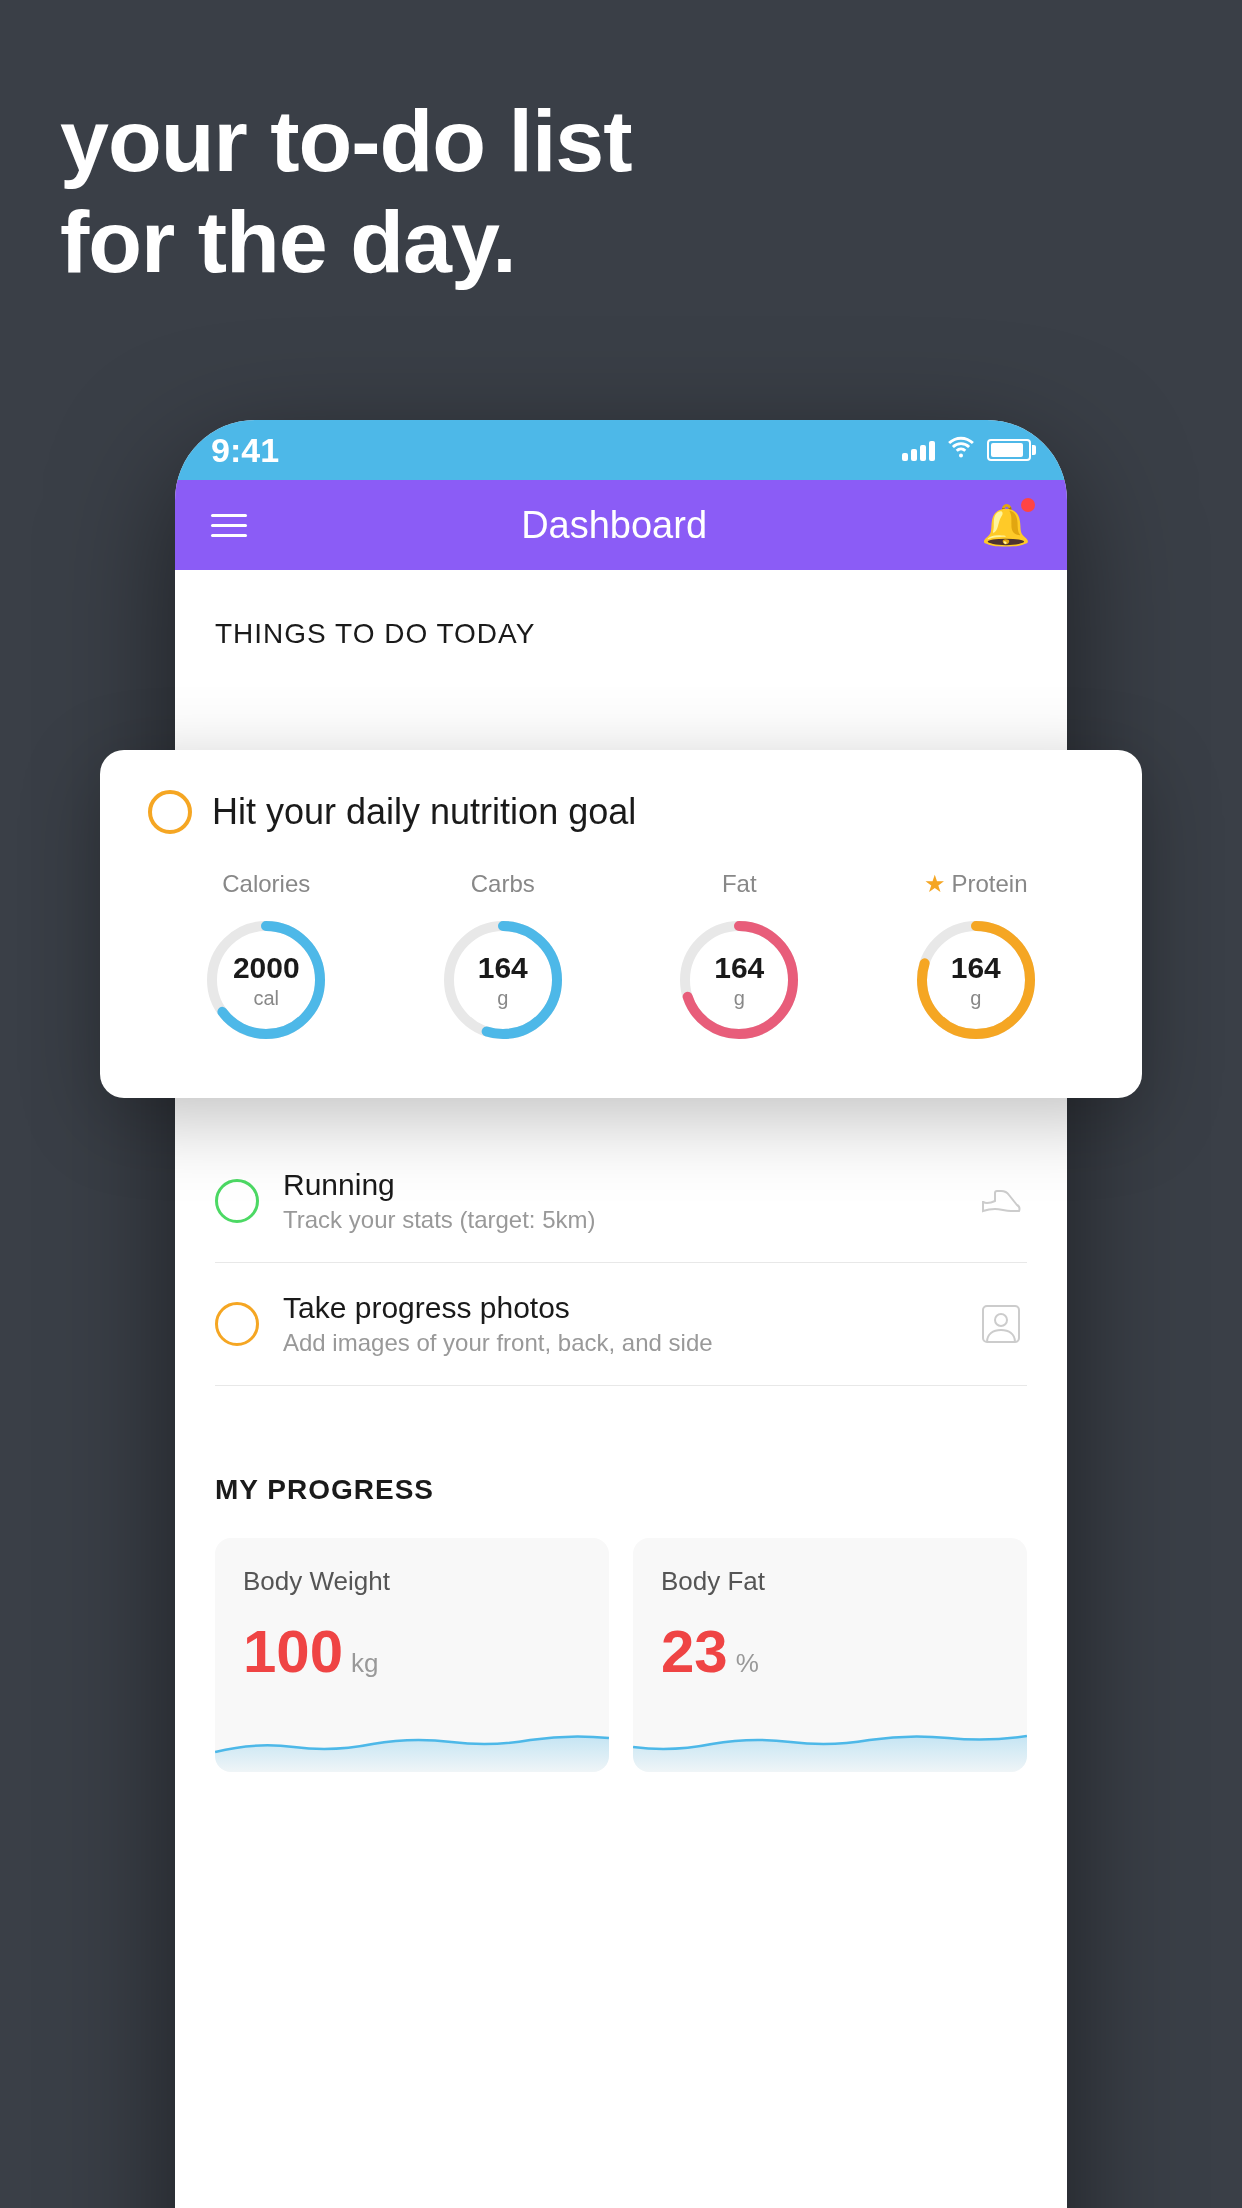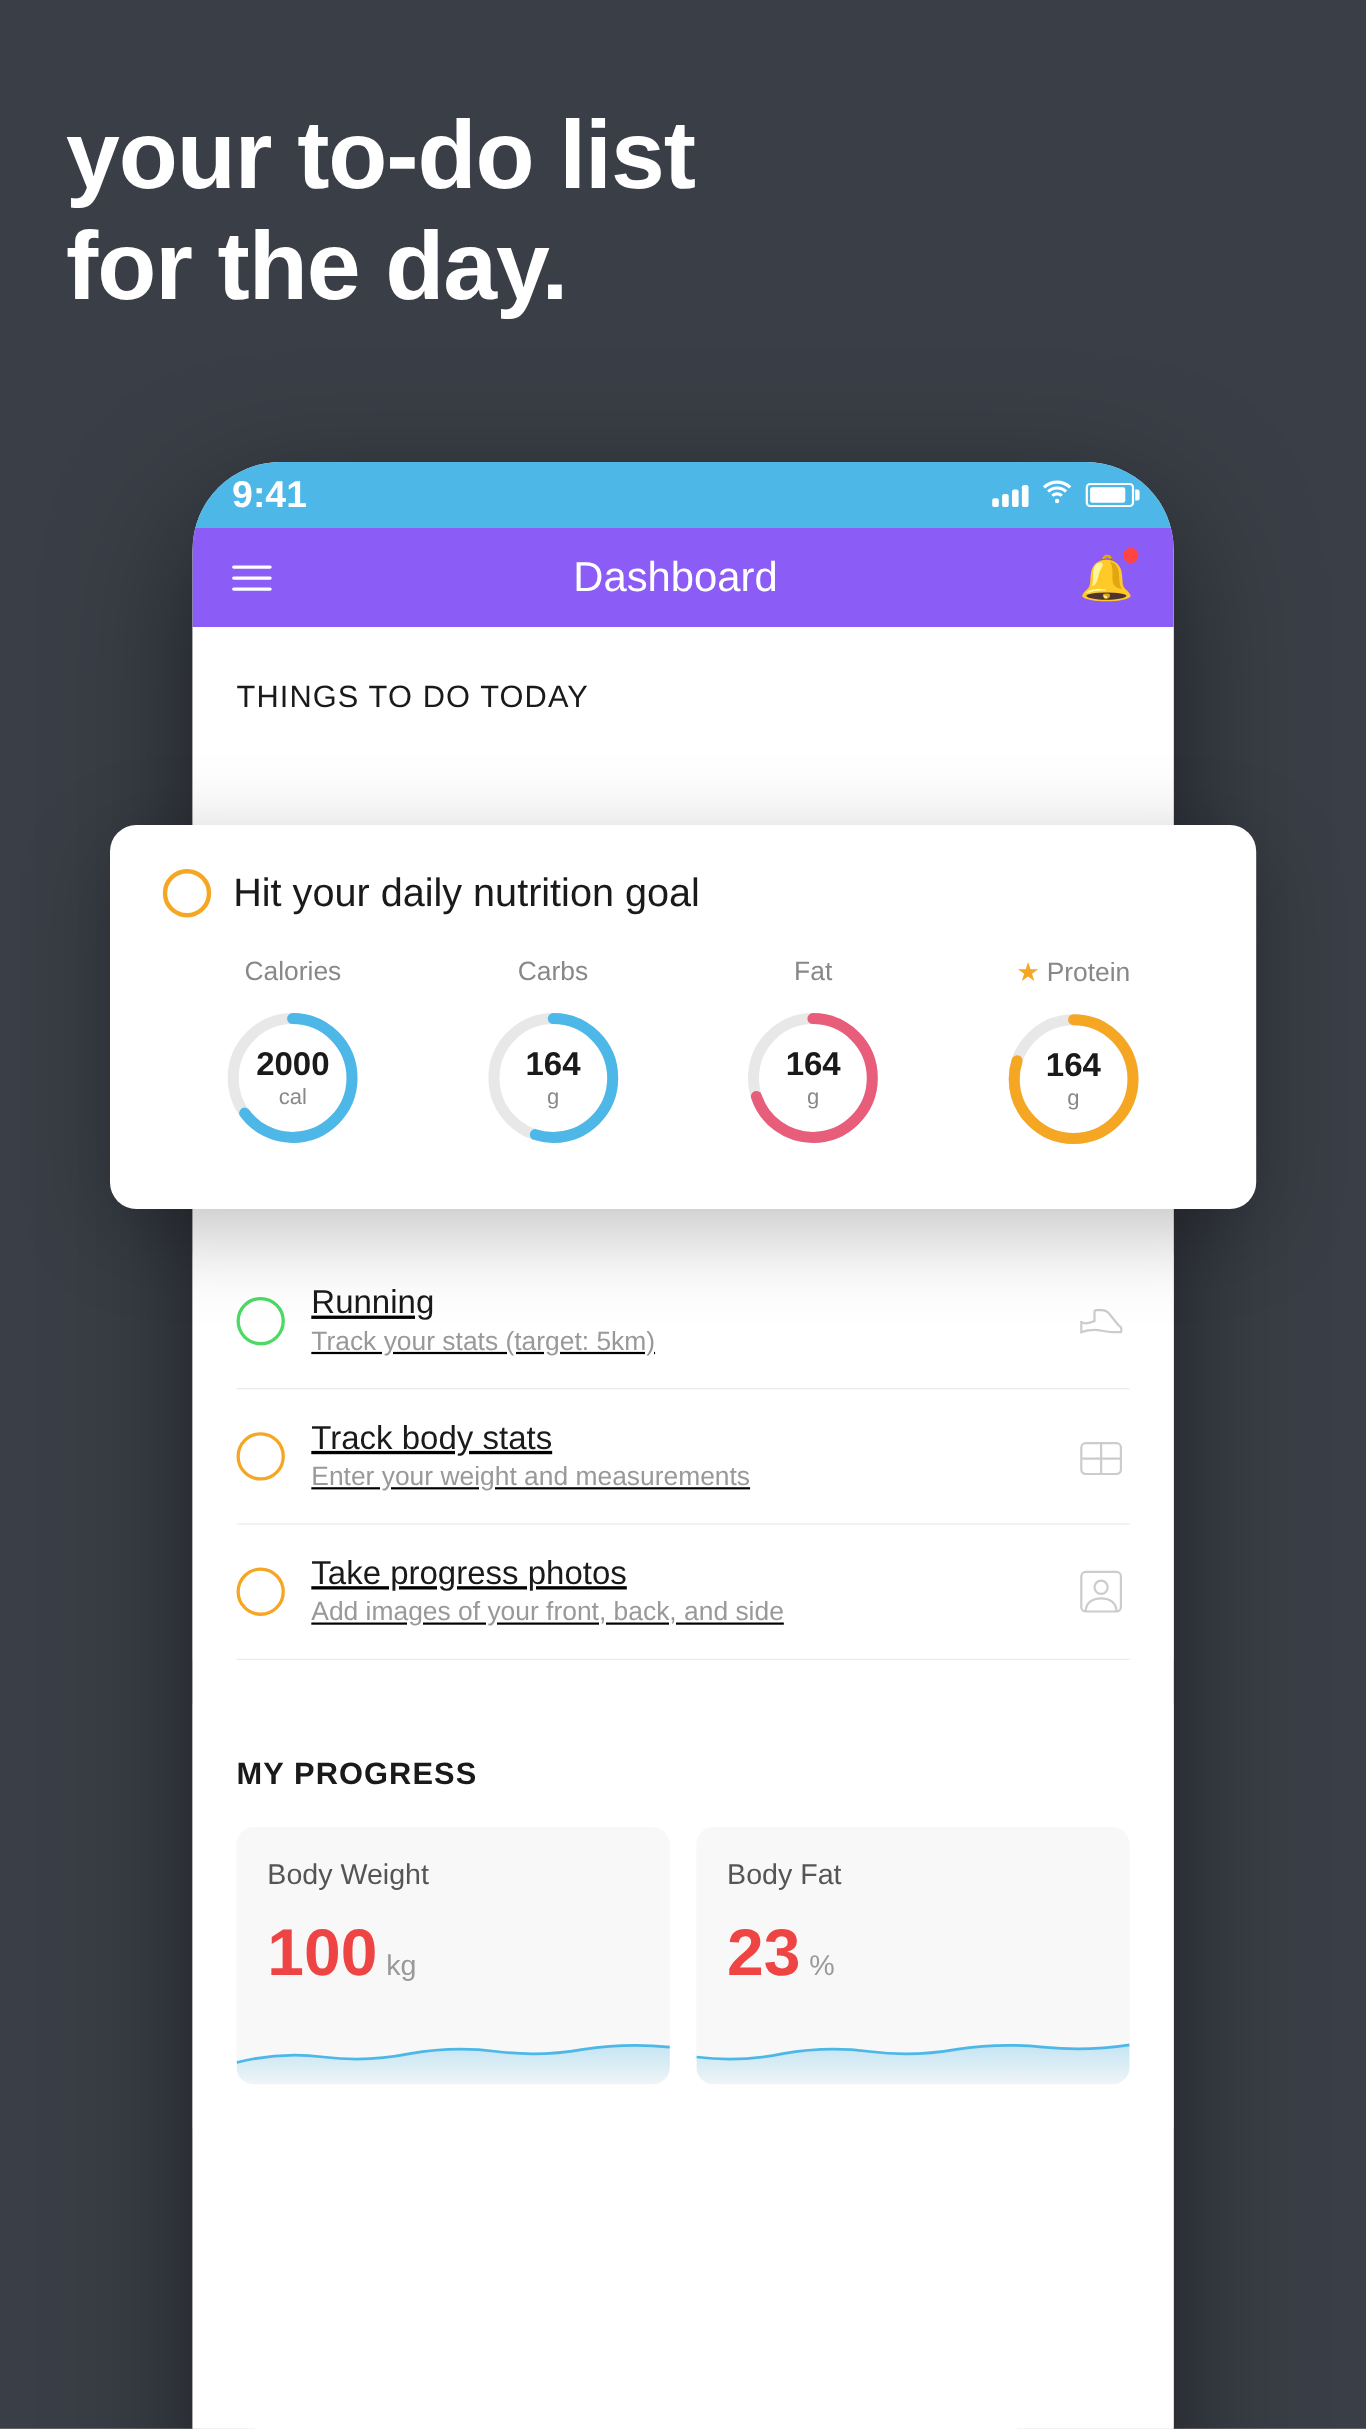--- a/index.html
+++ b/index.html
@@ -257,21 +257,20 @@
       width: 44px;
       height: 44px;
       border-radius: 50%;
       border: 3px solid #ccc;
       flex-shrink: 0;
     }
     .todo-circle.green { border-color: #4cd964; background: transparent; }
     .todo-circle.yellow { border-color: #f5a623; background: transparent; }
     .todo-text {
       flex: 1;
-      text-decoration: underline;
     }
     .todo-title {
       font-size: 30px;
       font-weight: 500;
       color: #1a1a1a;
     }
     .todo-subtitle {
       font-size: 24px;
       color: #999;
       margin-top: 4px;
@@ -389,34 +388,20 @@
     <div class="todo-list">
       <div class="todo-item">
         <div class="todo-circle green"></div>
         <div class="todo-text">
           <div class="todo-title">Running</div>
           <div class="todo-subtitle">Track your stats (target: 5km)</div>
         </div>
         <div class="todo-icon">
           <svg width="44" height="36" viewBox="0 0 44 36" fill="none" stroke="#ccc" stroke-width="2">
             <path d="M4 28c0 0 6-2 12-2s10 2 16 2h8c0 0 2-4-2-6l-8-10c-2-3-4-4-8-4h-4c0 0-2 0-2 2v8c0 0-4 2-8 2s-4-2-4-2v10z"></path>
-          </svg>
-        </div>
-      </div>
-      <div class="todo-item">
-        <div class="todo-circle yellow"></div>
-        <div class="todo-text">
-          <div class="todo-title">Track body stats</div>
-          <div class="todo-subtitle">Enter your weight and measurements</div>
-        </div>
-        <div class="todo-icon">
-          <svg width="44" height="40" viewBox="0 0 44 40" fill="none" stroke="#ccc" stroke-width="2">
-            <rect x="4" y="8" width="36" height="28" rx="4"></rect>
-            <line x1="22" y1="8" x2="22" y2="36"></line>
-            <line x1="4" y1="22" x2="40" y2="22"></line>
           </svg>
         </div>
       </div>
       <div class="todo-item">
         <div class="todo-circle yellow"></div>
         <div class="todo-text">
           <div class="todo-title">Take progress photos</div>
           <div class="todo-subtitle">Add images of your front, back, and side</div>
         </div>
         <div class="todo-icon">

